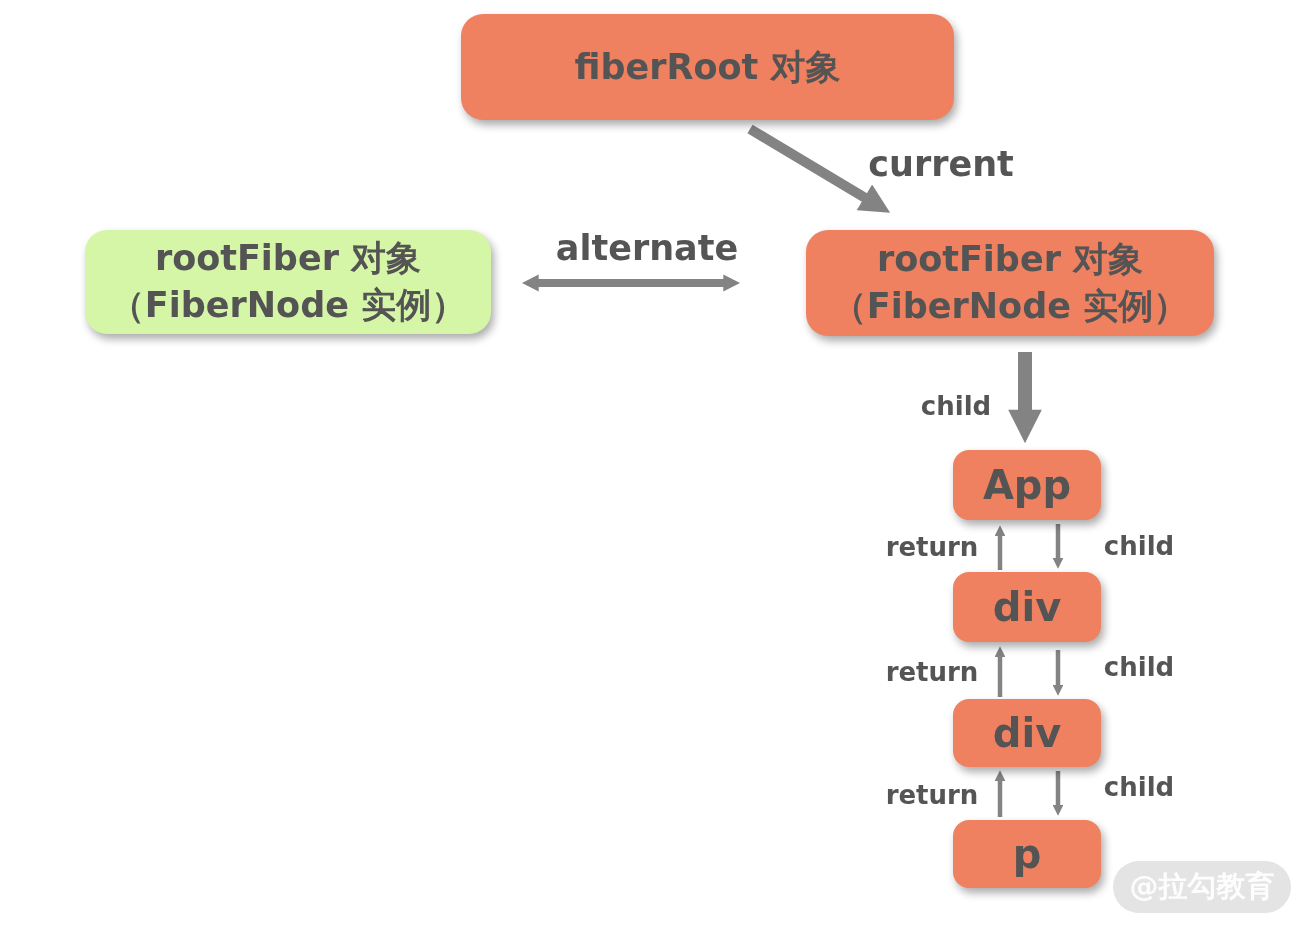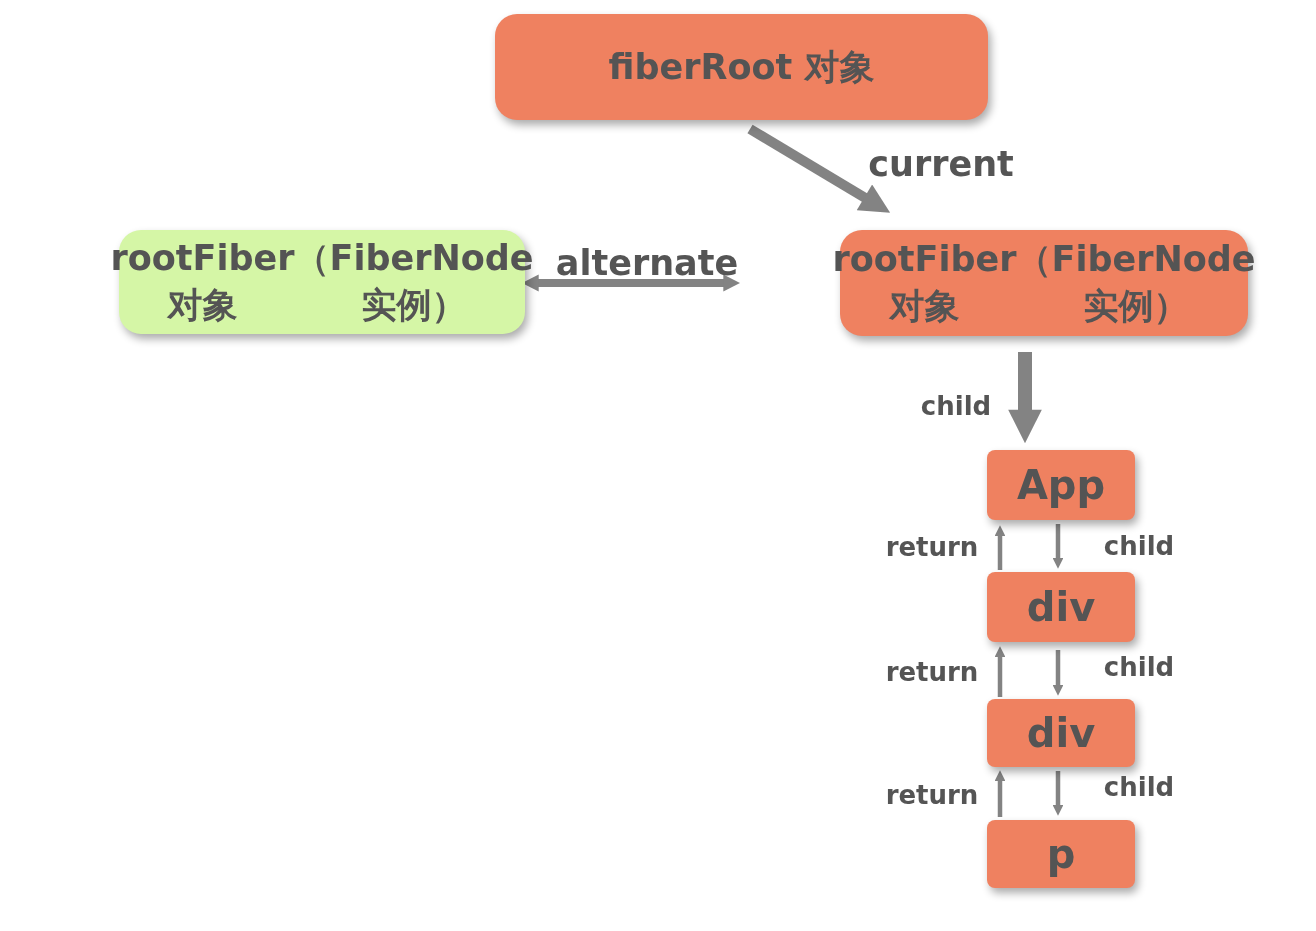--- a/index.html
+++ b/index.html
@@ -8,32 +8,31 @@
     width: 1316px;
     height: 931px;
     background: var(--c-background, #ffffff);
     overflow: hidden;
     font-family: "DejaVu Sans", "Liberation Sans", sans-serif;
     font-weight: 700;
   }
   .node {
     position: absolute;
     display: flex;
-    flex-direction: row;
+    flex-direction: column;
     align-items: center;
     justify-content: center;
     color: var(--c-node_text, #555555);
     box-shadow: 3px 5px 8px rgba(0,0,0,0.33);
     text-align: center;
-    margin-left: 34px;
   }
   .node.orange { background: var(--c-node_orange, #EF8160); }
   .node.green  { background: var(--c-node_green, #D5F6A6); }
   .node.big    { border-radius: 22px; font-size: 35px; line-height: 1.34; }
-  .node.small  { border-radius: 8px; font-size: 40px; }
+  .node.small  { border-radius: 16px; font-size: 40px; }
   .elabel {
     position: absolute;
     transform: translate(-50%, -50%);
     color: var(--c-label_text, #555555);
     white-space: nowrap;
   }
   .elabel.lg { font-size: 35px; }
   .elabel.sm { font-size: 26px; }
   #arrows {
     position: absolute;
@@ -108,26 +107,29 @@
 
   <div class="node orange small" style="left:953px; top:699px; width:148px; height:68px;">
     <div>div</div>
   </div>
 
   <div class="node orange small" style="left:953px; top:820px; width:148px; height:68px;">
     <div>p</div>
   </div>
 
   <div class="elabel lg" style="left:941px; top:164px;">current</div>
-  <div class="elabel lg" style="left:647px; top:263px;">alternate</div>
+  <div class="elabel lg" style="left:647px; top:248px;">alternate</div>
   <div class="elabel sm" style="left:956px; top:406px;">child</div>
 
   <div class="elabel sm" style="left:932px; top:547px;">return</div>
   <div class="elabel sm" style="left:1139px; top:546px;">child</div>
 
   <div class="elabel sm" style="left:932px; top:672px;">return</div>
   <div class="elabel sm" style="left:1139px; top:667px;">child</div>
 
   <div class="elabel sm" style="left:932px; top:795px;">return</div>
   <div class="elabel sm" style="left:1139px; top:787px;">child</div>
 
+  <div class="watermark">
+    <span>@拉勾教育</span>
+  </div>
 
 </div>
 
 </body></html>

